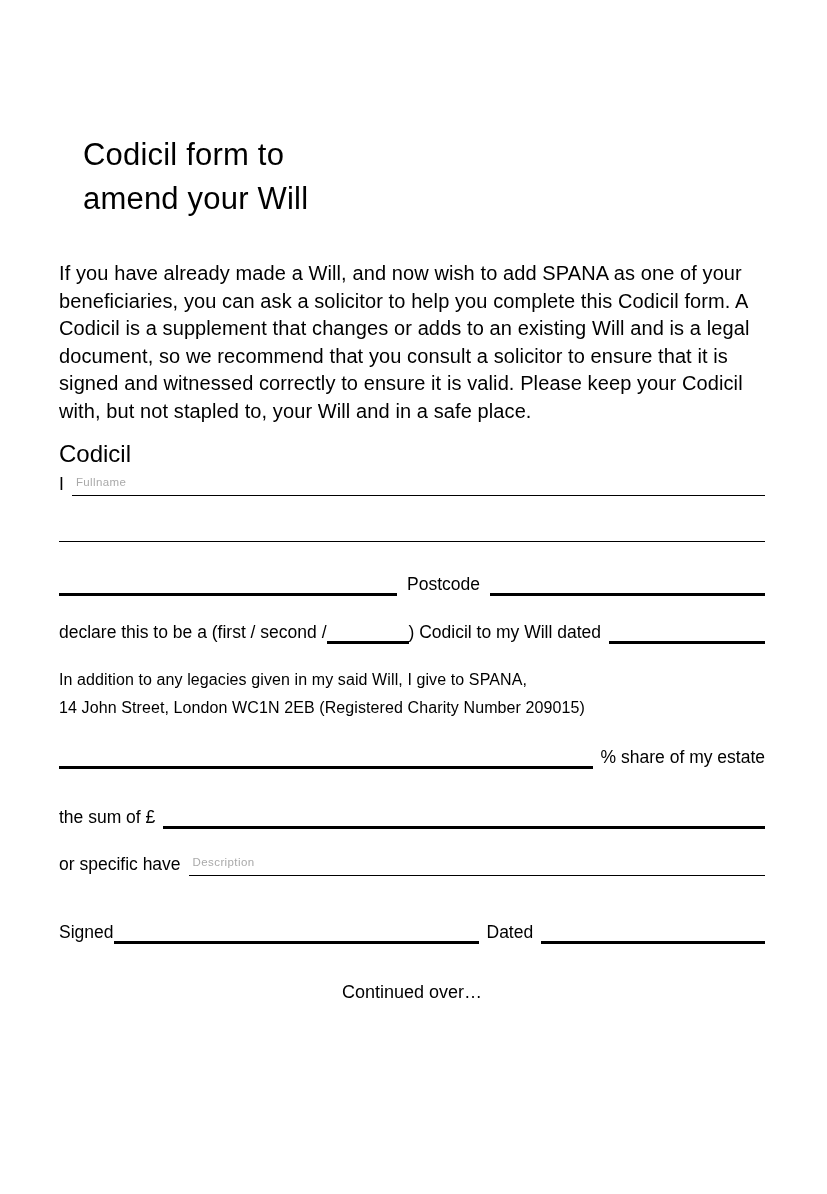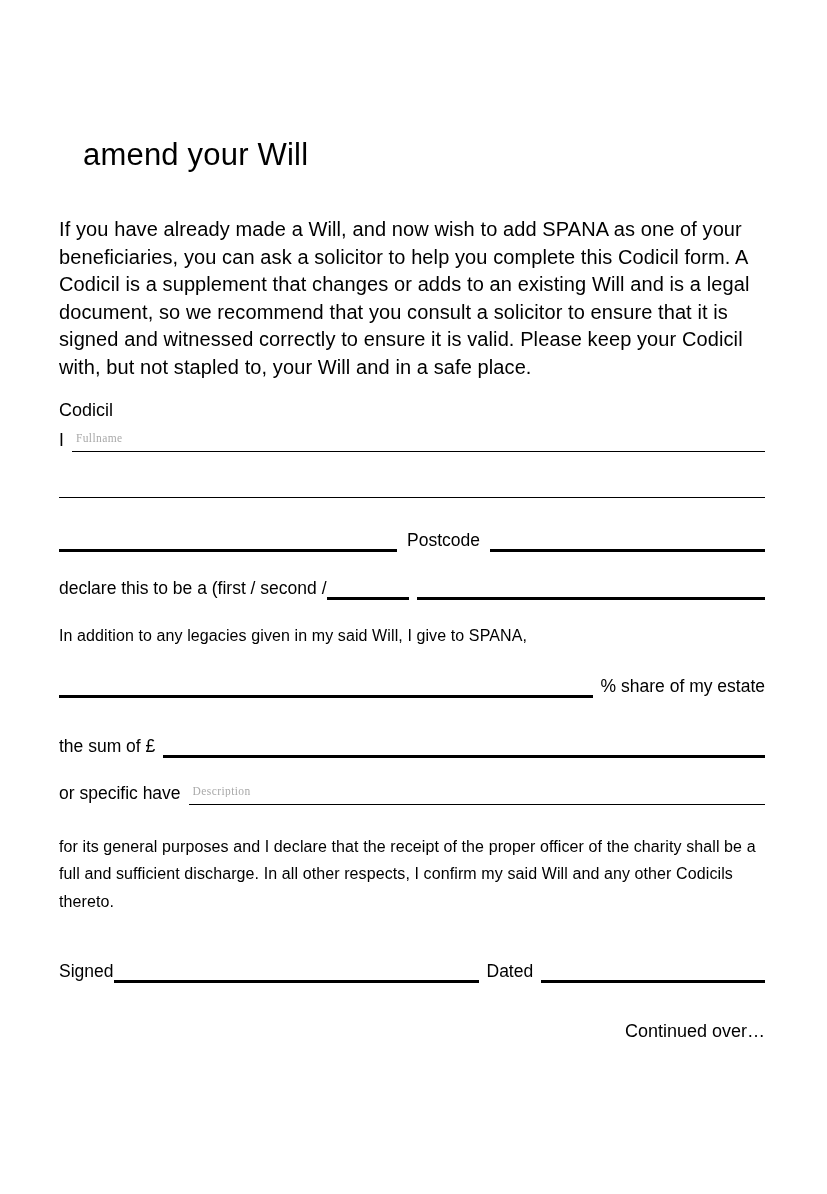--- a/index.html
+++ b/index.html
@@ -24,21 +24,21 @@
   }
   .title span { display: block; }
   .intro {
     margin-top: 39px;
     font-size: 20px;
     line-height: 27.5px;
     letter-spacing: 0.1px;
   }
   .section-heading {
     margin-top: 17px;
-    font-size: 18px;
+    font-size: 24px;
     font-weight: 400;
     line-height: 24px;
   }
   .row {
     display: flex;
     align-items: flex-end;
   }
   .row .label {
     font-size: 17.5px;
     line-height: 24px;
@@ -49,42 +49,42 @@
   }
   .blank.thick { border-bottom: 3px solid #000000; }
   .grow { flex: 1 1 auto; }
   input.field {
     flex: 1 1 auto;
     border: none;
     border-bottom: 1px solid #000000;
     outline: none;
     background: transparent;
     height: 25px;
-    font-family: Liberation Serif, serif;
-    font-size: 14px;
+    font-family: Liberation Sans, sans-serif;
+    font-size: 10px;
     color: #a21caf;
     padding: 0 2px 2px 4px;
   }
   input.field::placeholder {
     color: #a9a9a9;
     font-size: 11.5px;
     letter-spacing: 0.4px;
   }
   .para {
     font-size: 16px;
     line-height: 27.5px;
     letter-spacing: 0.1px;
   }
   .ruled-line {
     height: 26px;
     border-bottom: 1px solid #000000;
   }
   .continued {
     margin-top: 36px;
-    text-align: right;
+    text-align: center;
     font-size: 18px;
     line-height: 24px;
   }
   
   .row-fullname   { margin-top: 5px; }
   .row-address    { margin-top: 26px; }
   .address-line2  { margin-top: 20px; }
   .row-postcode   { margin-top: 30px; }
   .row-declare    { margin-top: 24px; align-items: flex-end; }
   .legacy-para    { margin-top: 22px; }
@@ -95,20 +95,21 @@
   .row-signed     { margin-top: 44px; }
   .gap-s  { width: 8px;  flex: 0 0 auto; }
   .gap-m  { width: 10px; flex: 0 0 auto; }
 </style>
 </head>
 <body>
 
 <div class="page">
 
   <h1 class="title">
+    <span>Codicil form to</span>
     <span>amend your Will</span>
   </h1>
 
   <p class="intro">If you have already made a Will, and now wish to add SPANA as one of your beneficiaries, you can ask a solicitor to help you complete this Codicil form. A Codicil is a supplement that changes or adds to an existing Will and is a legal document, so we recommend that you consult a solicitor to ensure that it is signed and witnessed correctly to ensure it is valid. Please keep your Codicil with, but not stapled to, your Will and in a safe place.</p>
 
   <h2 class="section-heading">Codicil</h2>
 
   <div class="row row-fullname">
     <span class="label">I</span>
     <span class="gap-s"></span>
@@ -122,47 +123,48 @@
     <div class="blank thick" style="width:338px"></div>
     <span class="gap-m"></span>
     <span class="label">Postcode</span>
     <span class="gap-m"></span>
     <div class="blank thick grow"></div>
   </div>
 
   <div class="row row-declare">
     <span class="label">declare this to be a (first / second /</span>
     <span class="blank thick" style="width:82px"></span>
+    <span class="label">) Codicil to my Will dated</span>
     <span class="gap-s"></span>
     <span class="blank thick grow"></span>
   </div>
 
   <p class="para legacy-para">
     <span>In addition to any legacies given in my said Will, I give to SPANA,</span><br>
+    <span>14 John Street, London WC1N 2EB (Registered Charity Number 209015)</span>
   </p>
 
   <div class="row row-share">
     <div class="blank thick grow"></div>
     <span class="gap-s"></span>
     <span class="label">% share of my estate</span>
   </div>
 
   <div class="row row-sum">
     <span class="label">the sum of £</span>
     <span class="gap-s"></span>
     <div class="blank thick grow"></div>
   </div>
 
   <div class="row row-item">
     <span class="label">or specific have</span>
     <span class="gap-s"></span>
     <input class="field" type="text" placeholder="Description" style="">
   </div>
 
-  <p class="para closing-para">for its general purposes and I declare that the receipt of the proper officer of the charity shall be a full and sufficient discharge. In all other respects, I confirm my said Will and any other Codicils thereto.</p>
 
   <div class="row row-signed">
     <span class="label">Signed</span>
     <div class="blank thick" style="width:365px"></div>
     <span class="gap-s"></span>
     <span class="label">Dated</span>
     <span class="gap-s"></span>
     <div class="blank thick grow"></div>
   </div>
 

